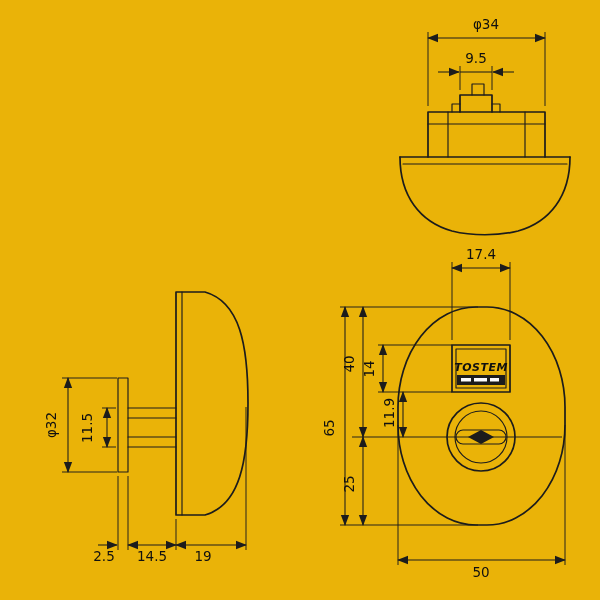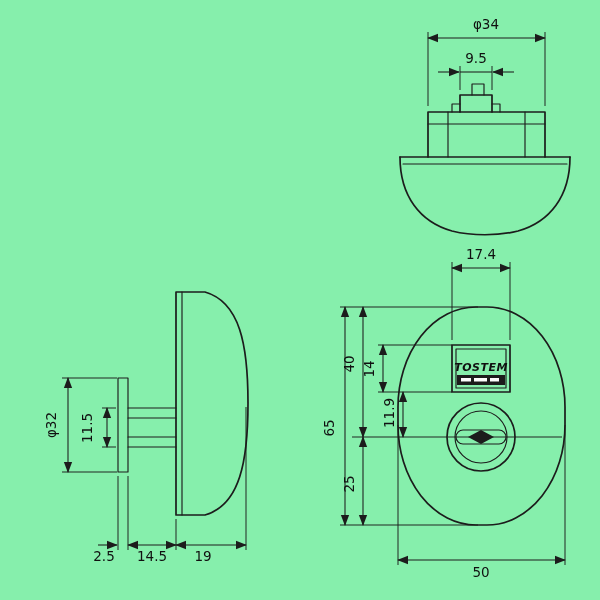--- a/index.html
+++ b/index.html
@@ -1,17 +1,17 @@
 <!DOCTYPE html>
 <html><head>
 <meta charset="utf-8">
 <style>
   html,body{margin:0;padding:0;background:#ffffff;}
   .sheet{
-    width:600px;height:600px;background:#86efac;position:relative;overflow:hidden;
+    width:600px;height:600px;background:#eab308;position:relative;overflow:hidden;
     font-family:"DejaVu Sans", sans-serif;
   }
   svg{display:block;}
   .obj{fill:none;stroke:#1c1c1c;stroke-width:1.7;stroke-linejoin:round;stroke-linecap:round;}
   .obj2{fill:none;stroke:#1c1c1c;stroke-width:1.15;stroke-linejoin:round;stroke-linecap:round;}
   .dim{fill:none;stroke:#1c1c1c;stroke-width:1.05;}
   .ext{fill:none;stroke:#1c1c1c;stroke-width:0.95;}
   .fillk{fill:#1c1c1c;stroke:none;}
   text{font-family:"DejaVu Sans", sans-serif;font-size:13.5px;fill:#101010;}
   text.dimtxt{text-anchor:middle;}

